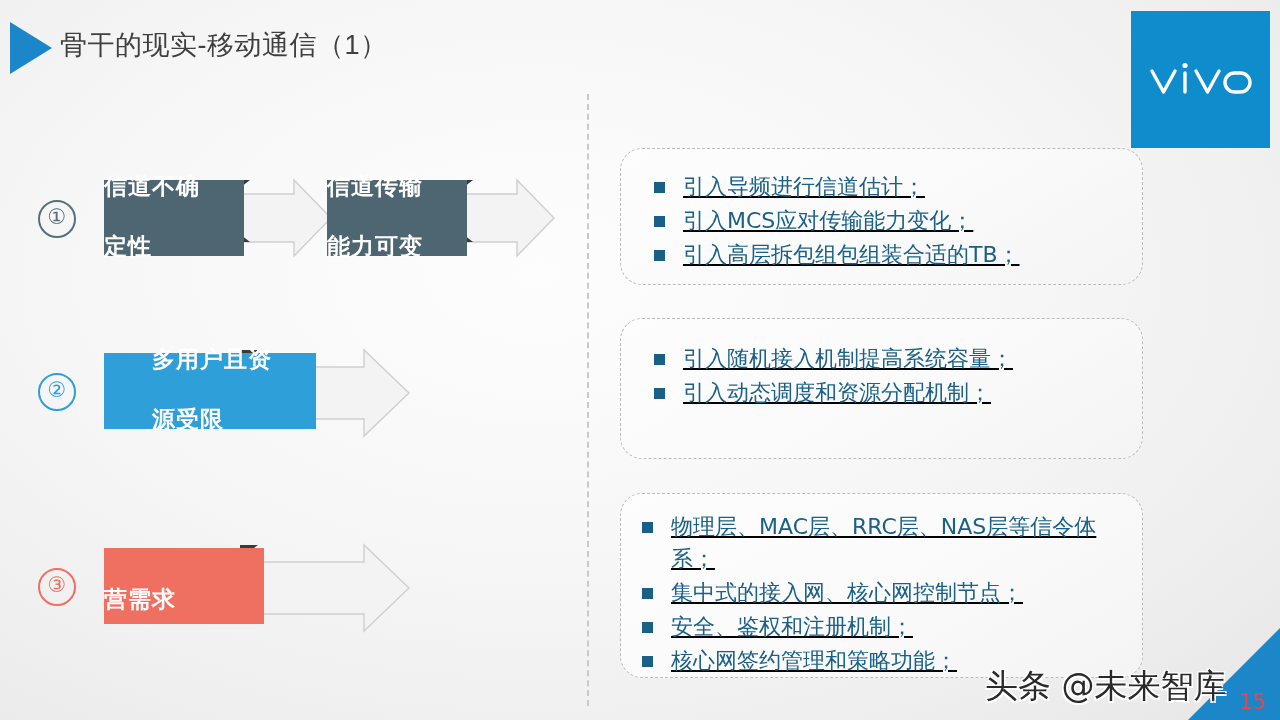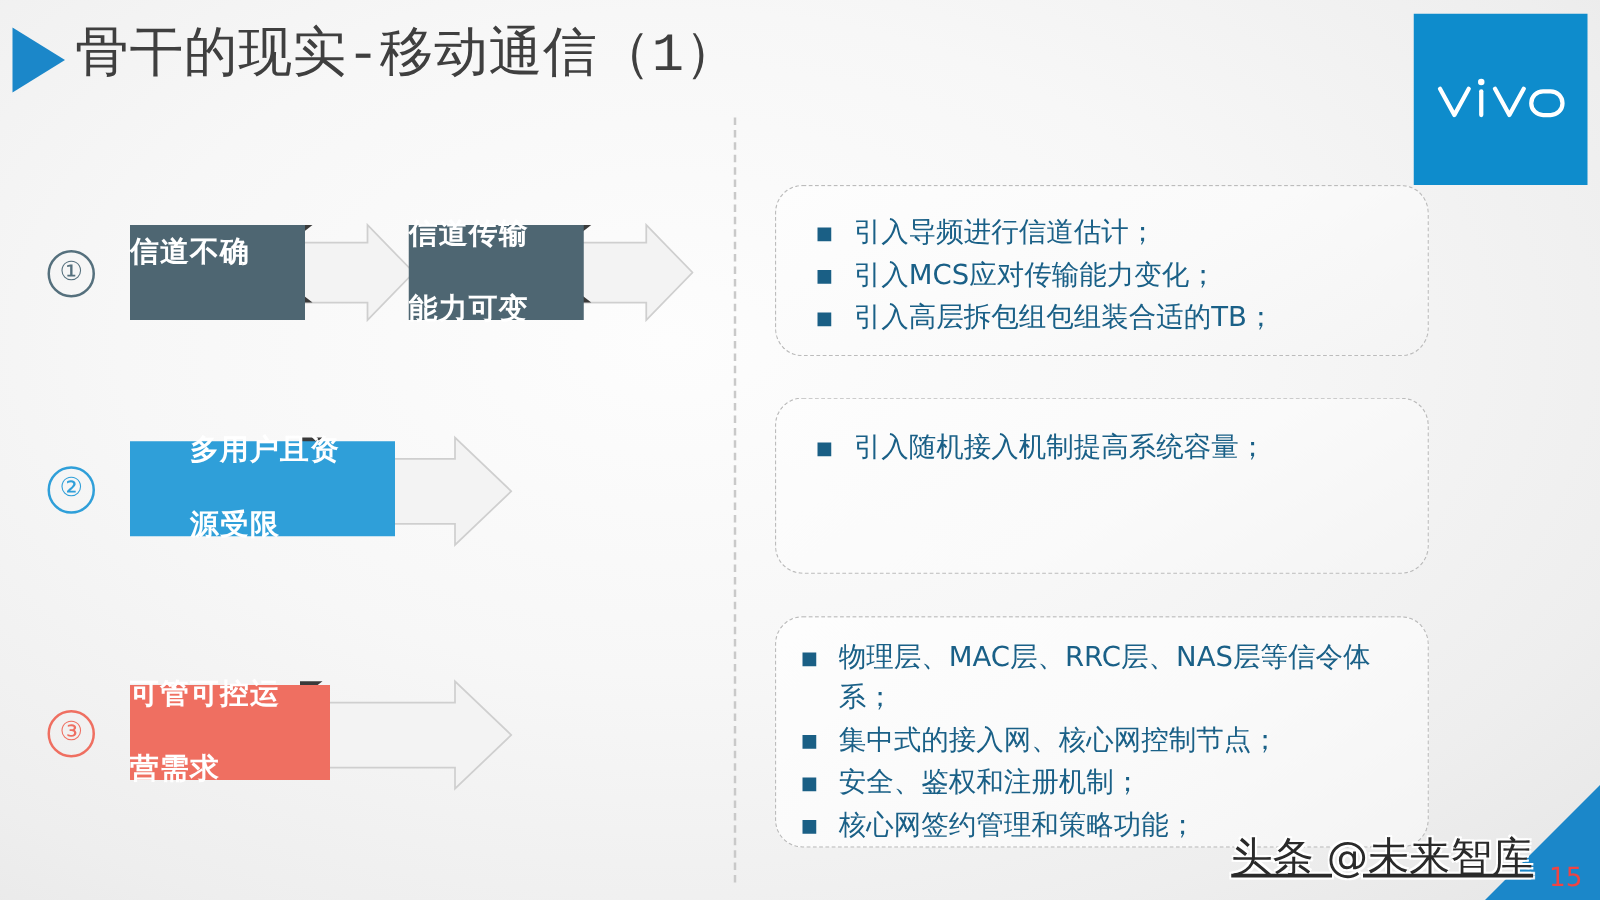--- a/index.html
+++ b/index.html
@@ -23,26 +23,26 @@
     position: absolute;
     left: 10px; top: 22px;
     width: 0; height: 0;
     border-top: 26px solid transparent;
     border-bottom: 26px solid transparent;
     border-left: 42px solid #1b87c9;
   }
   .page-title {
     position: absolute;
     left: 60px; top: 14px;
-    font-size: 43px;
+    font-size: 27px;
     line-height: 62px;
     color: #3f3f3f;
     letter-spacing: 0.5px;
     white-space: nowrap;
-    font-family: Liberation Mono, monospace;
+    font-family: Liberation Sans, sans-serif;
     font-weight: 400;
   }
 
   
   .vivo-logo {
     position: absolute;
     left: 1131px; top: 11px;
     width: 139px; height: 137px;
     background: #0e8ccc;
     display: flex;
@@ -116,20 +116,21 @@
     position: absolute;
     border: 1.5px dashed #bcbcbc;
     border-radius: 22px;
     background: linear-gradient(150deg, #fdfdfd 0%, #fafafa 55%, #f4f4f4 100%);
     box-sizing: border-box;
   }
   .panel ul {
     list-style: none;
     margin: 0;
     padding: 0;
+    text-decoration: underline;
   }
   .panel li {
     position: relative;
     color: #1a6087;
     font-size: 22px;
     line-height: 32px;
     padding-left: 32px;
     margin: 0 0 2px 0;
     font-family: "DejaVu Sans", "Liberation Sans", sans-serif;
   }
@@ -145,21 +146,20 @@
   .watermark {
     position: absolute;
     left: 985px; top: 666px;
     font-size: 33px;
     line-height: 40px;
     color: #2a2a2a;
     white-space: nowrap;
     text-shadow: -1.5px -1.5px 0 #fff, 1.5px -1.5px 0 #fff, -1.5px 1.5px 0 #fff, 1.5px 1.5px 0 #fff;
     font-family: "DejaVu Sans", "Liberation Sans", sans-serif;
     z-index: 12;
-    text-decoration: underline;
   }
   .corner-tri {
     position: absolute;
     right: 0; bottom: 0;
     width: 0; height: 0;
     border-right: 92px solid #1b87c9;
     border-top: 92px solid transparent;
     z-index: 10;
   }
   .page-num {
@@ -210,20 +210,21 @@
       <svg width="100" height="80" viewBox="0 0 100 80">
         <polygon points="0,16 62,16 62,2 99,40 62,78 62,64 0,64" fill="#f3f3f3" stroke="#cfcfcf" stroke-width="1.4"></polygon>
       </svg>
     </div>
     <div class="fold top" style="left:455px; top:180px;"></div>
     <div class="fold bot" style="left:455px; top:228px;"></div>
 
     <div class="flowbox slate" style="left:104px; top:180px; width:140px; height:76px;">
       <span>
         <span>信道不确</span><br>
+        <span>定性</span>
       </span>
     </div>
     <div class="flowbox slate" style="left:327px; top:180px; width:140px; height:76px;">
       <span>
         <span>信道传输</span><br>
         <span>能力可变</span>
       </span>
     </div>
   </div>
 
@@ -252,37 +253,38 @@
     <div class="arrow" style="left:240px; top:543px;">
       <svg width="170" height="90" viewBox="0 0 170 90">
         <polygon points="0,19 124,19 124,2 169,45 124,88 124,71 0,71" fill="#f3f3f3" stroke="#cfcfcf" stroke-width="1.4"></polygon>
       </svg>
     </div>
     <div class="fold top" style="left:240px; top:545px;"></div>
     <div class="fold bot" style="left:240px; top:600px;"></div>
 
     <div class="flowbox coral" style="left:104px; top:548px; width:160px; height:76px;">
       <span>
-        <span>可管可控运</span><br>
+        <br>
         <span>营需求</span>
       </span>
     </div>
   </div>
 
   <div class="panel" style="left:620px; top:148px; width:523px; height:137px;">
     <ul style="margin:22px 0 0 30px;">
       <li>引入导频进行信道估计；</li>
       <li>引入MCS应对传输能力变化；</li>
       <li>引入高层拆包组包组装合适的TB；</li>
     </ul>
   </div>
 
   <div class="panel" style="left:620px; top:318px; width:523px; height:141px;">
     <ul style="margin:24px 0 0 30px;">
       <li>引入随机接入机制提高系统容量；</li>
+      <li>引入动态调度和资源分配机制；</li>
     </ul>
   </div>
 
   <div class="panel" style="left:620px; top:493px; width:523px; height:185px;">
     <ul style="margin:17px 0 0 18px; width:468px;">
       <li>物理层、MAC层、RRC层、NAS层等信令体系；</li>
       <li>集中式的接入网、核心网控制节点；</li>
       <li>安全、鉴权和注册机制；</li>
       <li>核心网签约管理和策略功能；</li>
     </ul>

